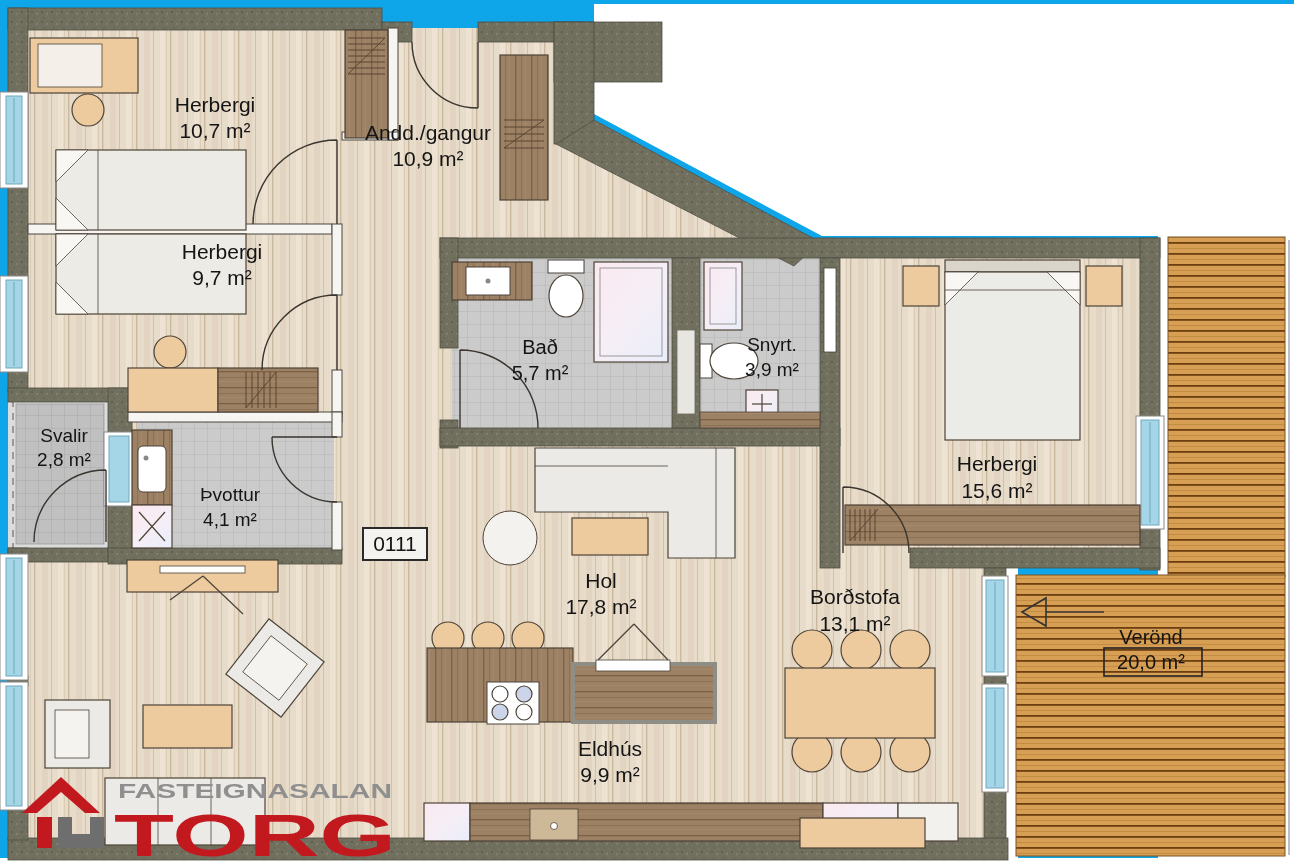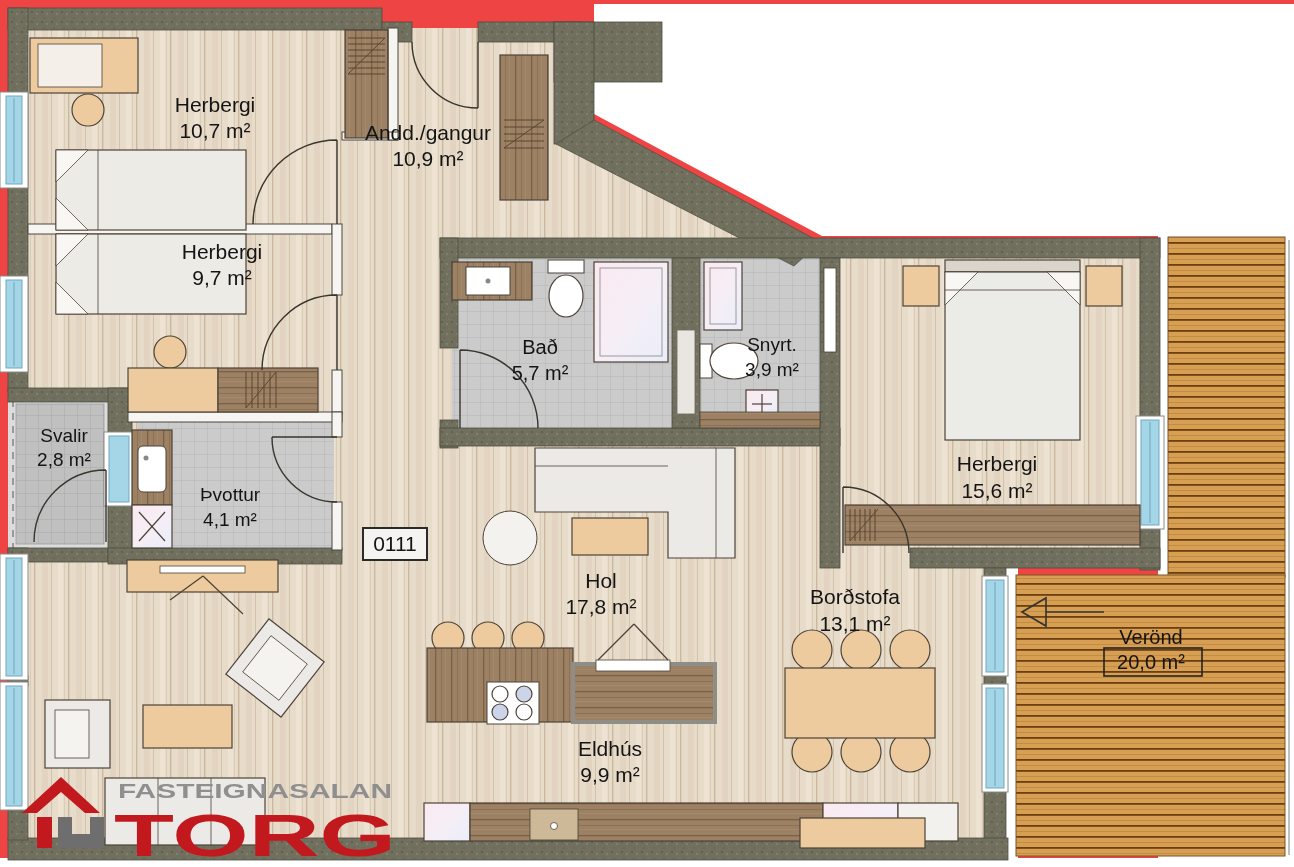--- a/index.html
+++ b/index.html
@@ -1,16 +1,16 @@
 <!DOCTYPE html>
 <html><head>
 <meta charset="utf-8">
 <style>
   html,body{margin:0;padding:0;background:#ffffff;}
-  #stage{position:relative;width:1294px;height:867px;background:#ef4444;overflow:hidden;}
+  #stage{position:relative;width:1294px;height:867px;background:#0ea5e9;overflow:hidden;}
   svg{display:block;}
   text{font-family:"Liberation Sans","DejaVu Sans",sans-serif;fill:#141414;}
   .room-name,.room-area{font-size:21px;}
   .small{font-size:19px;}
   .mid{font-size:20px;}
   .unit{font-size:21px;}
   .logo-top{font-weight:bold;fill:#8f8f8f;font-size:21px;}
   .logo-main{font-weight:bold;fill:#c2191f;font-size:60px;}
 </style>
 </head>

